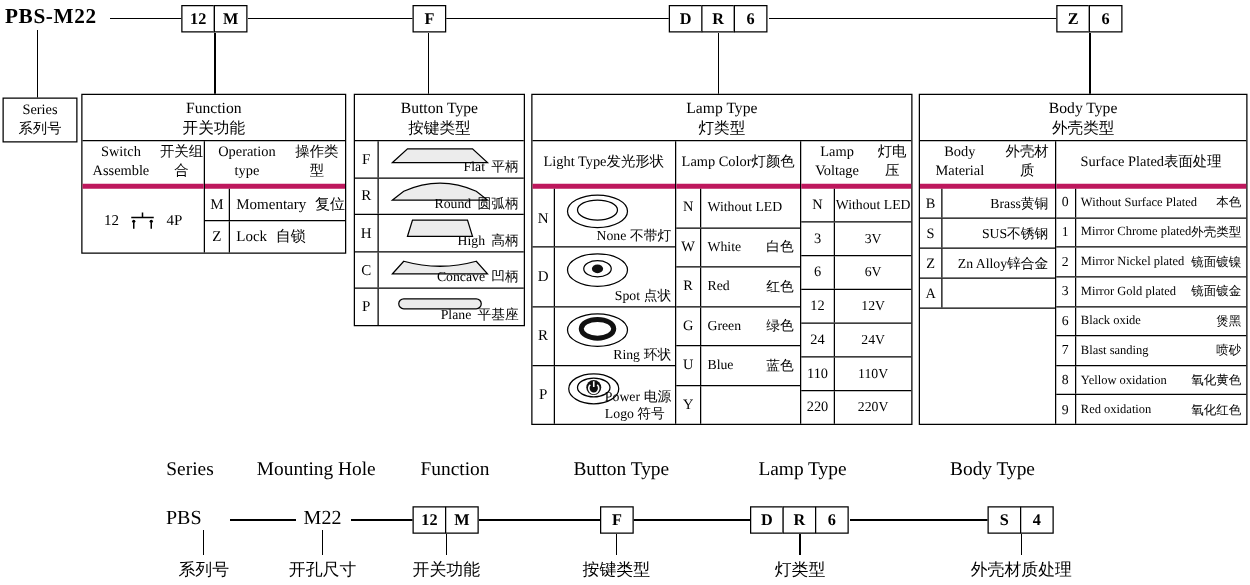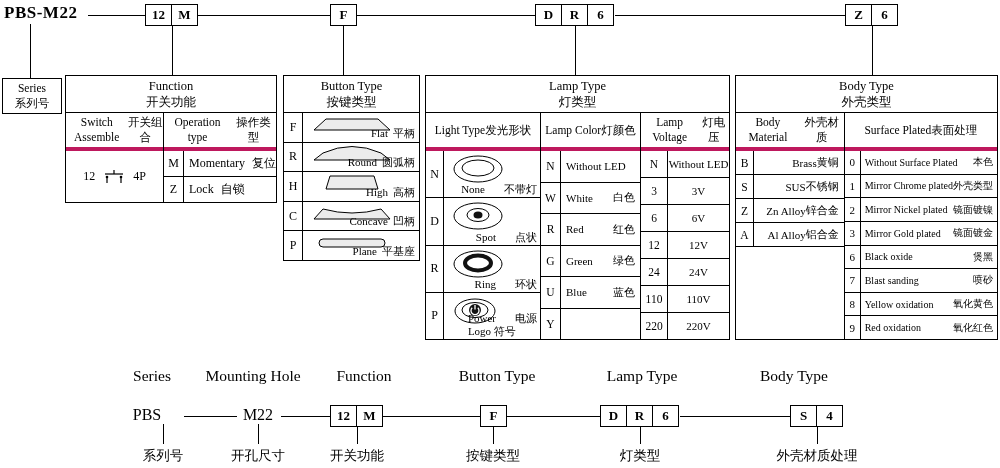--- a/index.html
+++ b/index.html
@@ -42,21 +42,21 @@
   .col-light{width:115px;border-right:1px solid #000;display:flex;flex-direction:column}
   .col-color{width:100px;border-right:1px solid #000;display:flex;flex-direction:column}
   .col-volt{flex:1;display:flex;flex-direction:column}
   .light-rows{flex:1;display:flex;flex-direction:column}
   .light-row{flex:1;display:flex;border-bottom:1px solid #000}
   .light-row:last-child{border-bottom:none}
   .light-code{width:18px;border-right:1px solid #000;display:flex;align-items:center;justify-content:center;font-size:12px}
   .light-body{flex:1;position:relative}
   .light-icon{position:absolute;left:7px;top:3px}
   .light-label{position:absolute;right:3px;bottom:1px;font-size:11px;white-space:nowrap;text-align:left;line-height:13px}
-  .light-label span + span{margin-left:19px}
+  .light-label span + span{margin-left:3px}
   .kv-rows{flex:1;display:flex;flex-direction:column}
   .kv-row{flex:1;display:flex;border-bottom:1px solid #000}
   .kv-row:last-child{border-bottom:none}
   .kv-code{width:20px;border-right:1px solid #000;display:flex;align-items:center;justify-content:center;font-size:11.5px}
   .kv-label{flex:1;display:flex;align-items:center;justify-content:space-between;padding:0 5px;font-size:11px;white-space:nowrap}
   .volt-code{width:27px}
   .volt-val{flex:1;display:flex;align-items:center;justify-content:center;font-size:11px;white-space:nowrap}
   
   #body-table{left:735px;top:75px;width:263px;height:265px}
   .body-body{display:flex;height:226px}
@@ -414,24 +414,20 @@
           </div>
           <div class="mat-row">
             <span class="mat-code">Z</span>
             <span class="mat-label">
                 <span>Zn Alloy</span>
                 <span>锌合金</span>
               </span>
           </div>
           <div class="mat-row">
             <span class="mat-code">A</span>
-            <span class="mat-label">
-                <span>Al Alloy</span>
-                <span>铝合金</span>
-              </span>
           </div>
         </div>
       </div>
       <div class="surf-col">
         <div class="hdr2">
           <div>Surface Plated</div>
           <div>表面处理</div>
         </div>
         <div class="surf-rows">
           <div class="surf-row">

